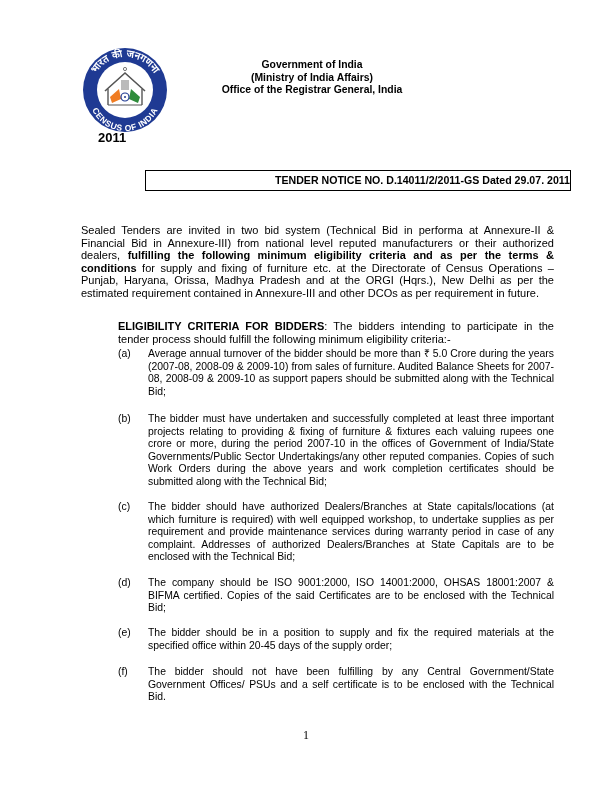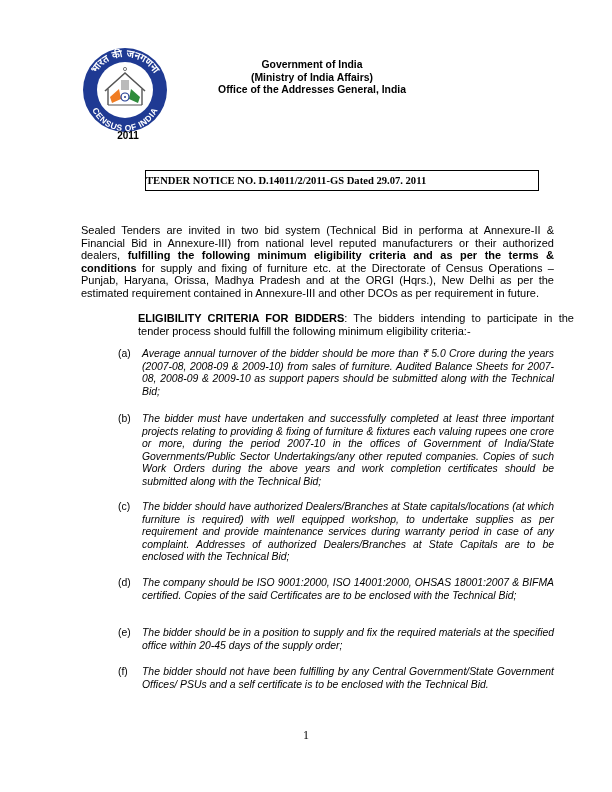--- a/index.html
+++ b/index.html
@@ -2,41 +2,41 @@
 <html><head>
 <meta charset="utf-8">
 <style>
   html, body { margin: 0; padding: 0; background: #ffffff; }
   body { width: 612px; height: 792px; position: relative; overflow: hidden;
          font-family: "Liberation Sans", sans-serif; color: #000; }
   .abs { position: absolute; }
 
   
   #logo { left: 79px; top: 47px; width: 92px; height: 86px; }
-  #logo-year { left: 98px; top: 130px; width: 60px; text-align: center;
-               font-weight: bold; font-size: 10px; font-family: "Liberation Sans", sans-serif; }
+  #logo-year { left: 98px; top: 130px; width: 60px; text-align: left;
+               font-weight: bold; font-size: 13px; font-family: "Liberation Sans", sans-serif; }
 
   
   #header { left: 196px; top: 59px; width: 232px; text-align: center;
             font-weight: bold; font-size: 10.4px; line-height: 12.6px; }
   #header div { white-space: nowrap; text-align: center; }
 
   
-  #notice-box { left: 145px; top: 170px; width: 394px; height: 21px;
+  #notice-box { left: 145px; top: 170px; width: 426px; height: 21px;
                 border: 1.2px solid #000; box-sizing: border-box;
-                text-align: left; font-weight: bold; font-size: 10.6px; line-height: 19px; font-family: Liberation Serif, serif; }
+                text-align: right; font-weight: bold; font-size: 10.6px; line-height: 19px; }
 
   .para { font-size: 11px; line-height: 12.5px; text-align: justify; }
   .para b { font-weight: bold; }
   #intro { left: 81px; top: 224px; width: 473px; }
-  #elig { left: 118px; top: 312px; width: 436px; margin-left: 20px; }
+  #elig { left: 118px; top: 320px; width: 436px; }
 
   .item { position: absolute; left: 118px; width: 436px; font-size: 10.4px; line-height: 12.5px; }
   .item .lbl { position: absolute; left: 0; top: 0; width: 28px; }
-  .item .txt { margin-left: 24px; text-align: justify; font-style: italic; }
+  .item .txt { margin-left: 30px; text-align: justify; }
 
   #item-a { top: 348px; }
   #item-b { top: 413px; }
   #item-c { top: 501px; }
   #item-d { top: 577px; }
   #item-e { top: 627px; }
   #item-f { top: 666px; }
 
   #page-number { left: 296px; top: 728px; width: 20px; text-align: center;
                  font-family: "Liberation Serif", serif; font-size: 12px; }
@@ -70,21 +70,21 @@
     <path d="M61 50 L52 42 L50 52 L59 56 Z" fill="#2e8b3a"></path>
     <circle cx="46" cy="50" r="4" fill="none" stroke="#1f3a93" stroke-width="1.2"></circle>
     <circle cx="46" cy="50" r="1" fill="#1f3a93"></circle>
   </svg>
 </div>
 <div id="logo-year" class="abs">2011</div>
 
 <div id="header" class="abs">
   <div>Government of India</div>
   <div>(Ministry of India Affairs)</div>
-  <div>Office of the Addresses General, India</div>
+  <div>Office of the Registrar General, India</div>
 </div>
 
 <div id="notice-box" class="abs">TENDER NOTICE NO. D.14011/2/2011-GS Dated 29.07. 2011</div>
 
 <div id="intro" class="abs para"><span>Sealed Tenders are invited in two bid system (Technical Bid in performa at Annexure-II &amp; Financial Bid in Annexure-III) from national level reputed manufacturers or their authorized dealers, </span><b>fulfilling the following minimum eligibility criteria and as per the terms &amp; conditions</b><span> for supply and fixing of furniture etc. at the Directorate of Census Operations – Punjab, Haryana, Orissa, Madhya Pradesh and at the ORGI (Hqrs.), New Delhi as per the estimated requirement contained in Annexure-III and other DCOs as per requirement in future.</span></div>
 
 <div id="elig" class="abs para"><b>ELIGIBILITY CRITERIA FOR BIDDERS</b><span>: The bidders intending to participate in the tender process should fulfill the following minimum eligibility criteria:-</span></div>
 
 <div id="item-a" class="item">
   <span class="lbl">(a)</span>

